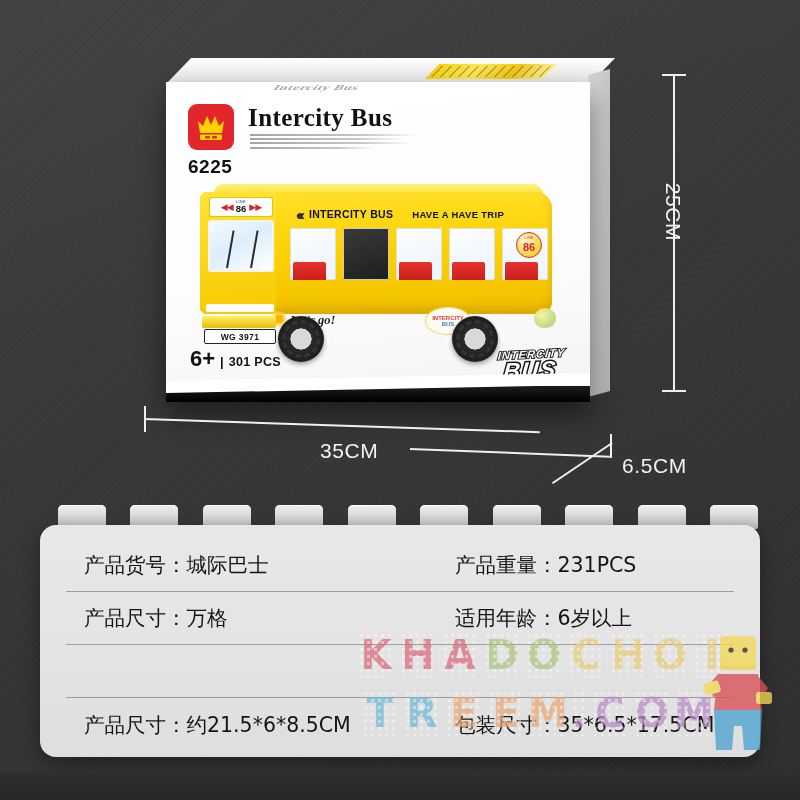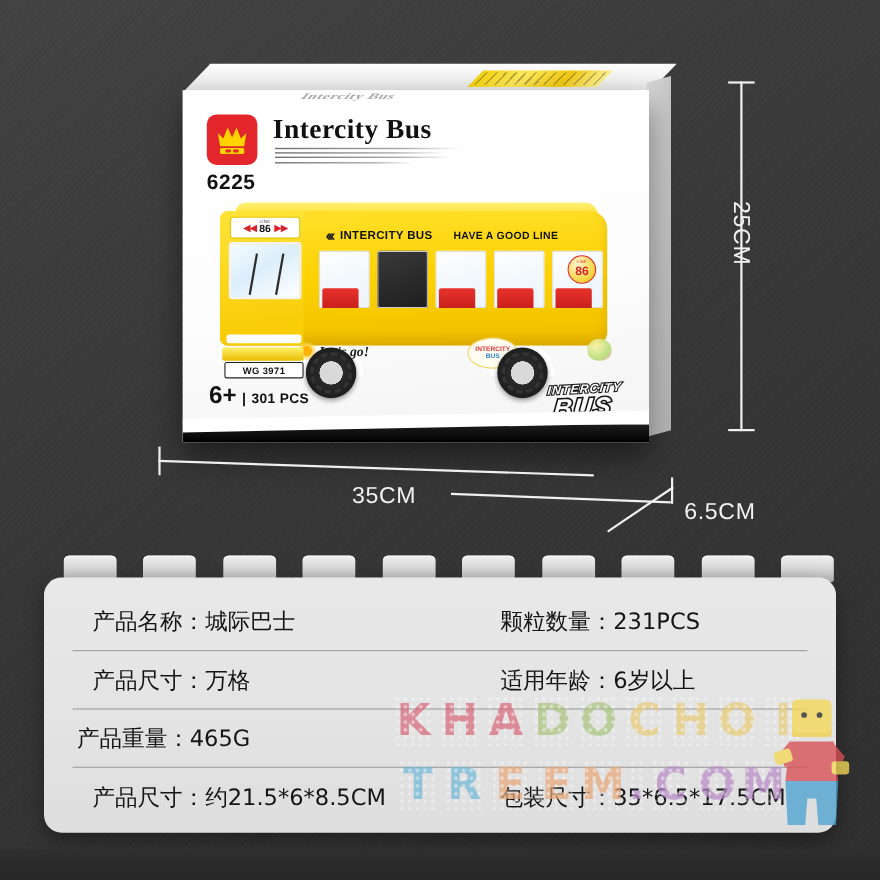--- a/index.html
+++ b/index.html
@@ -450,21 +450,21 @@
       </div>
 
       <div class="windscreen">
         <div class="wiper" style="left:16px;top:8px;height:38px;transform:rotate(10deg)"></div>
         <div class="wiper" style="left:40px;top:8px;height:38px;transform:rotate(10deg)"></div>
       </div>
 
       <div class="banner">
         <span class="arrows">‹‹‹</span>
         <span class="t1">INTERCITY BUS</span>
-        <span class="t2">HAVE A GOOD LINE</span>
+        <span class="t2">HAVE A HAVE TRIP</span>
       </div>
 
       <div class="win-row">
         <div class="win"></div>
         <div class="win dark"></div>
         <div class="win"></div>
         <div class="win"></div>
         <div class="win"></div>
       </div>
 
@@ -538,31 +538,30 @@
   <div class="stud"></div>
   <div class="stud"></div>
   <div class="stud"></div>
   <div class="stud"></div>
   <div class="stud"></div>
 </div>
 
 <div id="spec-panel">
 
   <div class="spec-row">
-    <div class="spec-cell left">产品名称：城际巴士</div>
-    <div class="spec-cell right">颗粒数量：231PCS</div>
+    <div class="spec-cell left">产品货号：城际巴士</div>
+    <div class="spec-cell right">产品重量：231PCS</div>
   </div>
 
   <div class="spec-row">
     <div class="spec-cell left">产品尺寸：万格</div>
     <div class="spec-cell right">适用年龄：6岁以上</div>
   </div>
 
   <div class="spec-row">
-    <div class="spec-cell right">产品重量：465G</div>
   </div>
 
   <div class="spec-row">
     <div class="spec-cell left">产品尺寸：约21.5*6*8.5CM</div>
     <div class="spec-cell right">包装尺寸：35*6.5*17.5CM</div>
   </div>
 </div>
 
 <div id="watermark">
   <div class="wm-line l1">

